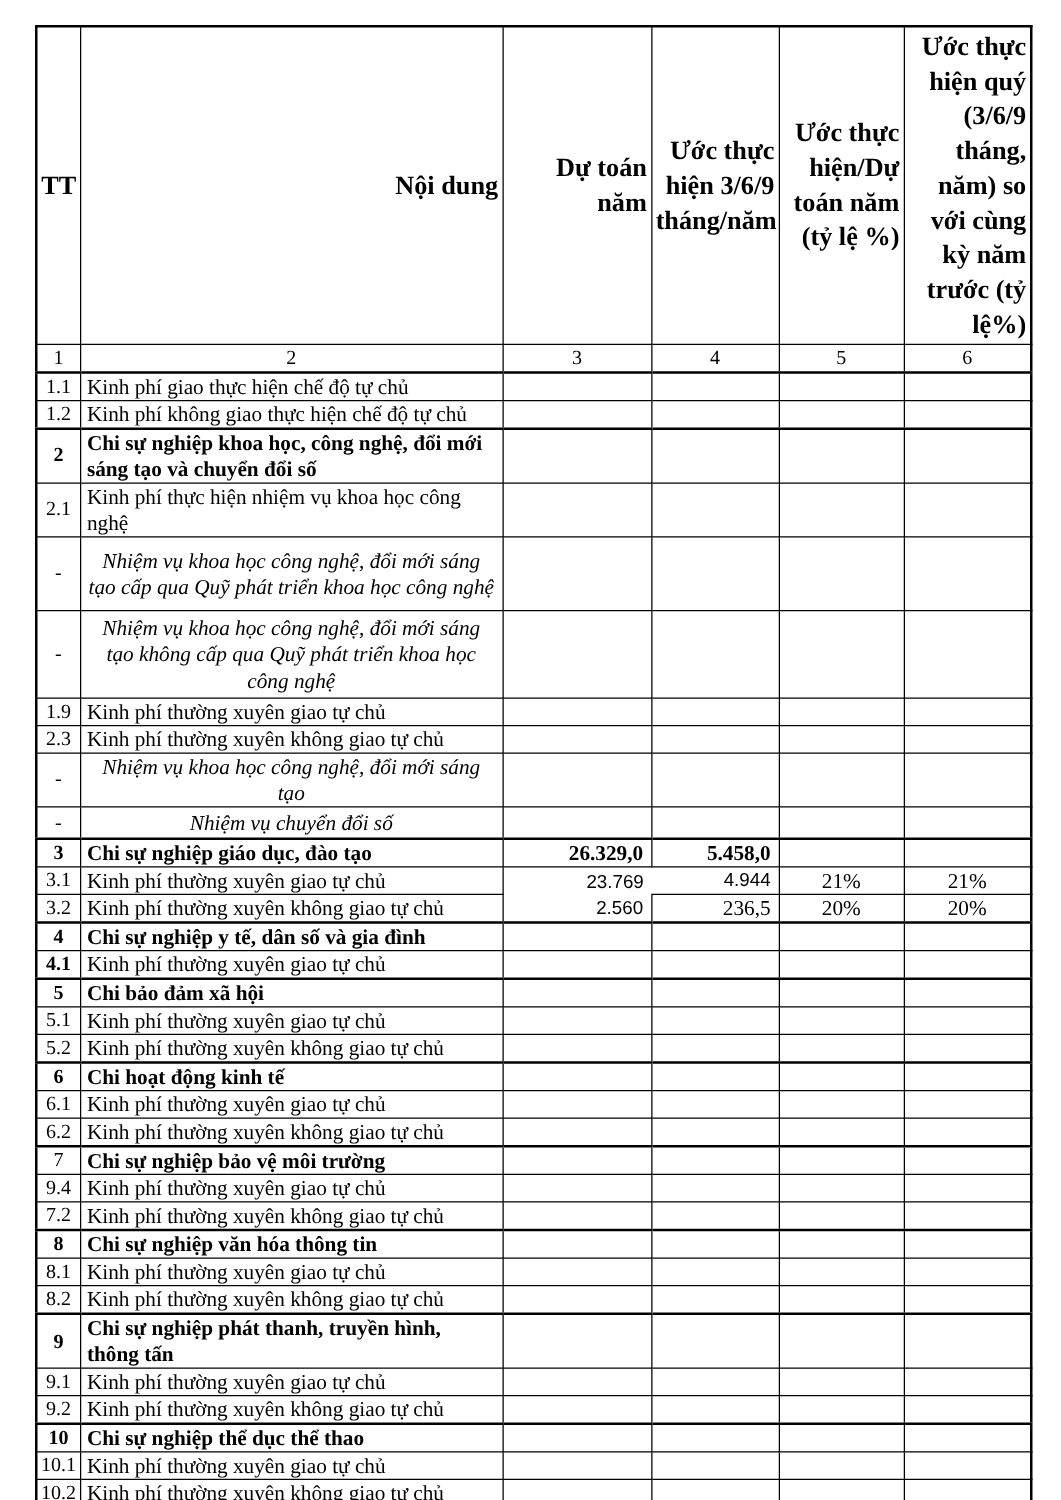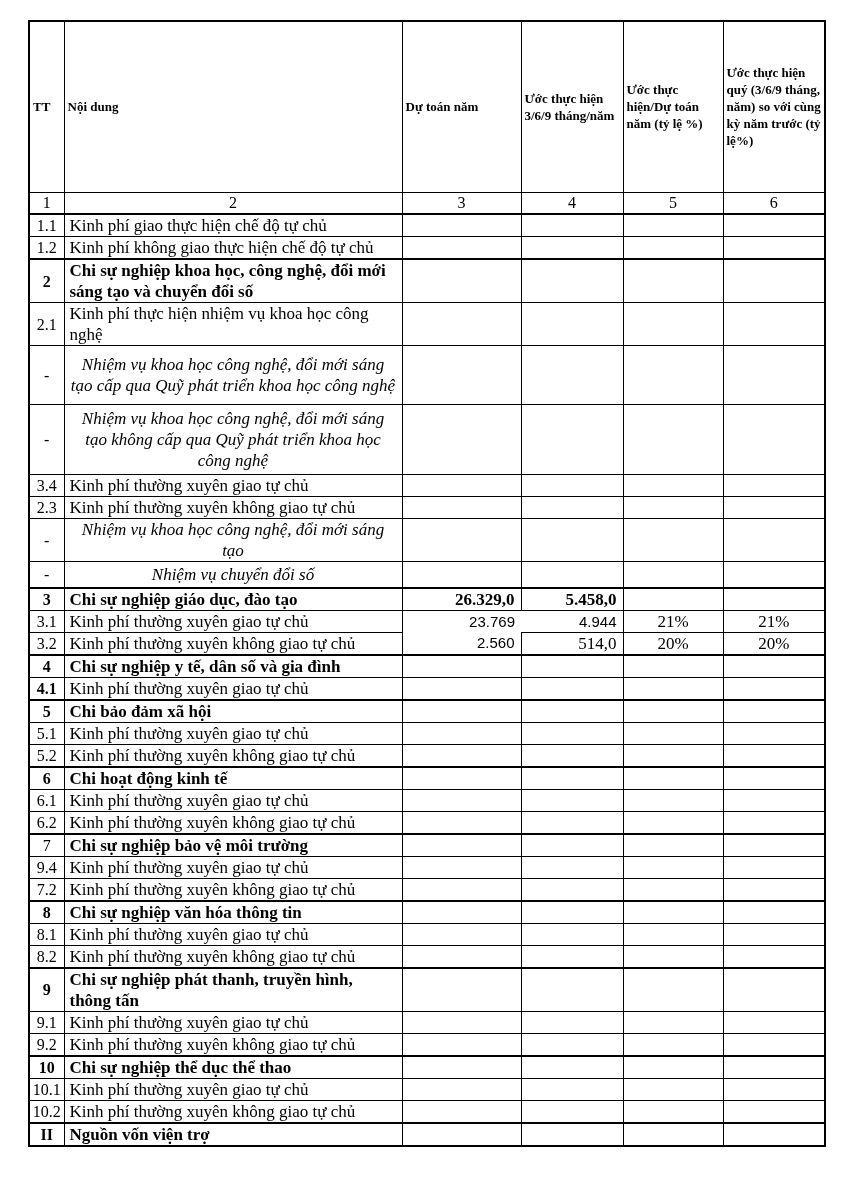--- a/index.html
+++ b/index.html
@@ -8,21 +8,21 @@
     font-family:"Liberation Serif","DejaVu Serif",serif;color:#000;
     overflow:hidden;
   }
   .sheet{position:absolute;left:28px;top:20px;width:796px;}
   table{
     border-collapse:collapse;table-layout:fixed;width:796px;
     border:2px solid #000;
   }
   th,td{border:1px solid #000;vertical-align:middle;overflow:hidden;}
   thead th{
-    font-weight:bold;font-size:13px;line-height:1.32;text-align:left;
+    font-weight:bold;font-size:21px;line-height:1.32;text-align:right;
     padding:2px 3px;background:#fff;
   }
   tr.hdr{height:171px;}
   tr.numrow td{
     height:20px;font-size:16px;text-align:center;font-weight:normal;
     border-bottom:2px solid #000;padding:0;
   }
   tbody td{font-size:17px;line-height:21px;padding:0 2px;}
   td.tt{text-align:center;font-size:16px;padding:0 1px;}
   td.content{text-align:left;padding:0 5px;}
@@ -121,21 +121,21 @@
         </tr>
         <tr class="row-note" style="height: 70px;">
           <td class="tt">-</td>
           <td class="content">Nhiệm vụ khoa học công nghệ, đổi mới sáng tạo không cấp qua Quỹ phát triển khoa học công nghệ</td>
           <td class="val num"></td>
           <td class="val num"></td>
           <td class="val pct"></td>
           <td class="val pct"></td>
         </tr>
         <tr class="row-item">
-          <td class="tt">3.4</td>
+          <td class="tt">1.9</td>
           <td class="content">Kinh phí thường xuyên giao tự chủ</td>
           <td class="val num"></td>
           <td class="val num"></td>
           <td class="val pct"></td>
           <td class="val pct"></td>
         </tr>
         <tr class="row-item">
           <td class="tt">2.3</td>
           <td class="content">Kinh phí thường xuyên không giao tự chủ</td>
           <td class="val num"></td>
@@ -172,21 +172,21 @@
           <td class="content">Kinh phí thường xuyên giao tự chủ</td>
           <td class="val num sans bn-r bn-b">23.769</td>
           <td class="val num sans bn-l">4.944</td>
           <td class="val pct">21%</td>
           <td class="val pct">21%</td>
         </tr>
         <tr class="row-item">
           <td class="tt">3.2</td>
           <td class="content">Kinh phí thường xuyên không giao tự chủ</td>
           <td class="val num sans bn-t">2.560</td>
-          <td class="val num">514,0</td>
+          <td class="val num">236,5</td>
           <td class="val pct">20%</td>
           <td class="val pct">20%</td>
         </tr>
         <tr class="row-section">
           <td class="tt">4</td>
           <td class="content">Chi sự nghiệp y tế, dân số và gia đình</td>
           <td class="val num"></td>
           <td class="val num"></td>
           <td class="val pct"></td>
           <td class="val pct"></td>

